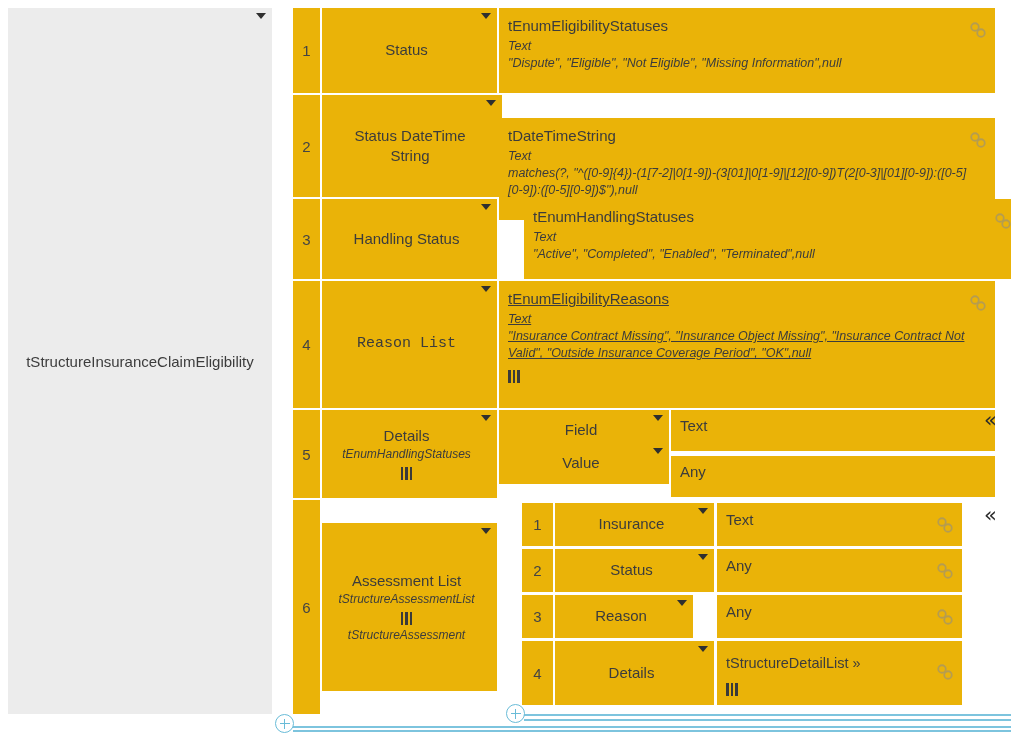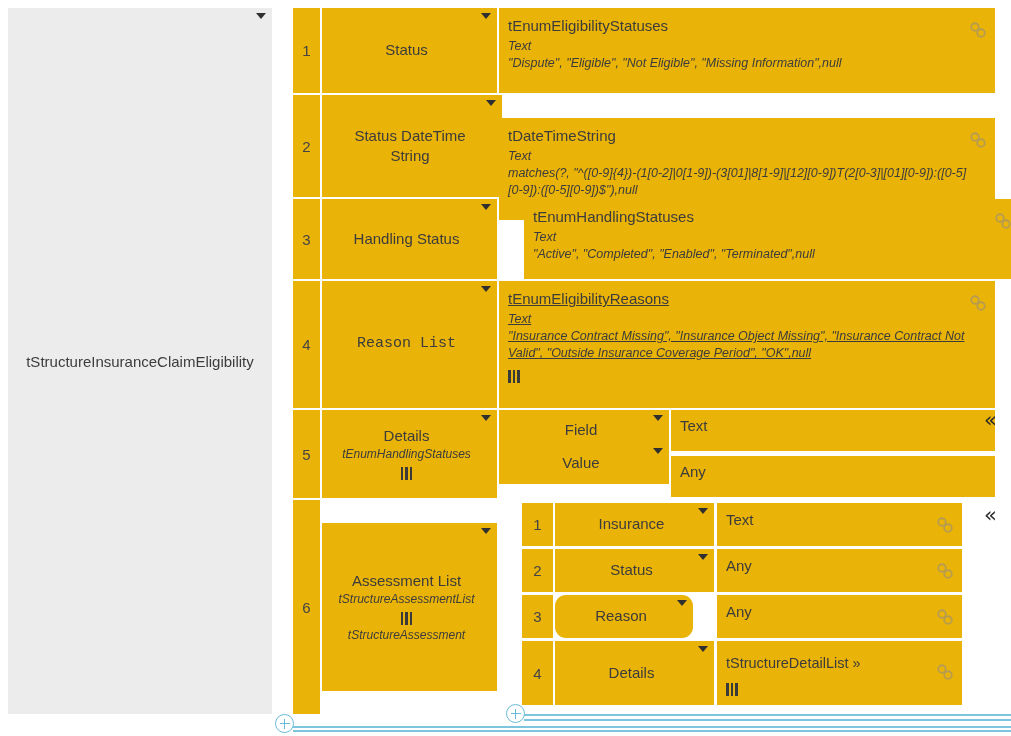--- a/index.html
+++ b/index.html
@@ -116,21 +116,21 @@
   </div>
 
   <div class="cell cell-idx" style="left:293px;top:95px;width:27px;height:102px;">2</div>
   <div class="cell cell-name" style="left:322px;top:95px;width:180px;height:102px;padding-left:12px;">
     <span>Status DateTime String</span>
     <span class="caret"></span>
   </div>
   <div class="cell cell-type" style="left:499px;top:95px;width:496px;height:102px;margin-top:23px;">
     <span class="tname">tDateTimeString</span>
     <span class="prim">Text</span>
-    <span class="cons">matches(?, "^([0-9]{4})-(1[0-2]|0[1-9])-(3[01]|8[1-9]|[12][0-9])T(2[0-3]|[01][0-9]):([0-5][0-9]):([0-5][0-9])$"),null</span>
+    <span class="cons">matches(?, "^([0-9]{4})-(1[7-2]|0[1-9])-(3[01]|0[1-9]|[12][0-9])T(2[0-3]|[01][0-9]):([0-5][0-9]):([0-5][0-9])$"),null</span>
     <svg class="linkicon tpos" viewBox="0 0 24 24">
       <circle cx="8" cy="8" r="5" fill="none" stroke="#8b8b8b" stroke-width="2.4"></circle>
       <circle cx="16" cy="16" r="5" fill="none" stroke="#8b8b8b" stroke-width="2.4"></circle>
     </svg>
   </div>
 
   <div class="cell cell-idx" style="left:293px;top:199px;width:27px;height:80px;">3</div>
   <div class="cell cell-name" style="left:322px;top:199px;width:175px;height:80px;">
     <span>Handling Status</span>
     <span class="caret"></span>
@@ -214,21 +214,21 @@
   </div>
   <div class="cell cell-type plain" style="left:717px;top:549px;width:245px;height:43px;">
     <span>Any</span>
     <svg class="linkicon" viewBox="0 0 24 24">
       <circle cx="8" cy="8" r="5" fill="none" stroke="#8b8b8b" stroke-width="2.4"></circle>
       <circle cx="16" cy="16" r="5" fill="none" stroke="#8b8b8b" stroke-width="2.4"></circle>
     </svg>
   </div>
 
   <div class="cell cell-idx" style="left:522px;top:595px;width:31px;height:43px;">3</div>
-  <div class="cell cell-name" style="left:555px;top:595px;width:138px;height:43px;border-radius:11px;">
+  <div class="cell cell-name" style="left:555px;top:595px;width:138px;height:43px;">
     <span>Reason</span>
     <span class="caret"></span>
   </div>
   <div class="cell cell-type plain" style="left:717px;top:595px;width:245px;height:43px;">
     <span>Any</span>
     <svg class="linkicon" viewBox="0 0 24 24">
       <circle cx="8" cy="8" r="5" fill="none" stroke="#8b8b8b" stroke-width="2.4"></circle>
       <circle cx="16" cy="16" r="5" fill="none" stroke="#8b8b8b" stroke-width="2.4"></circle>
     </svg>
   </div>

